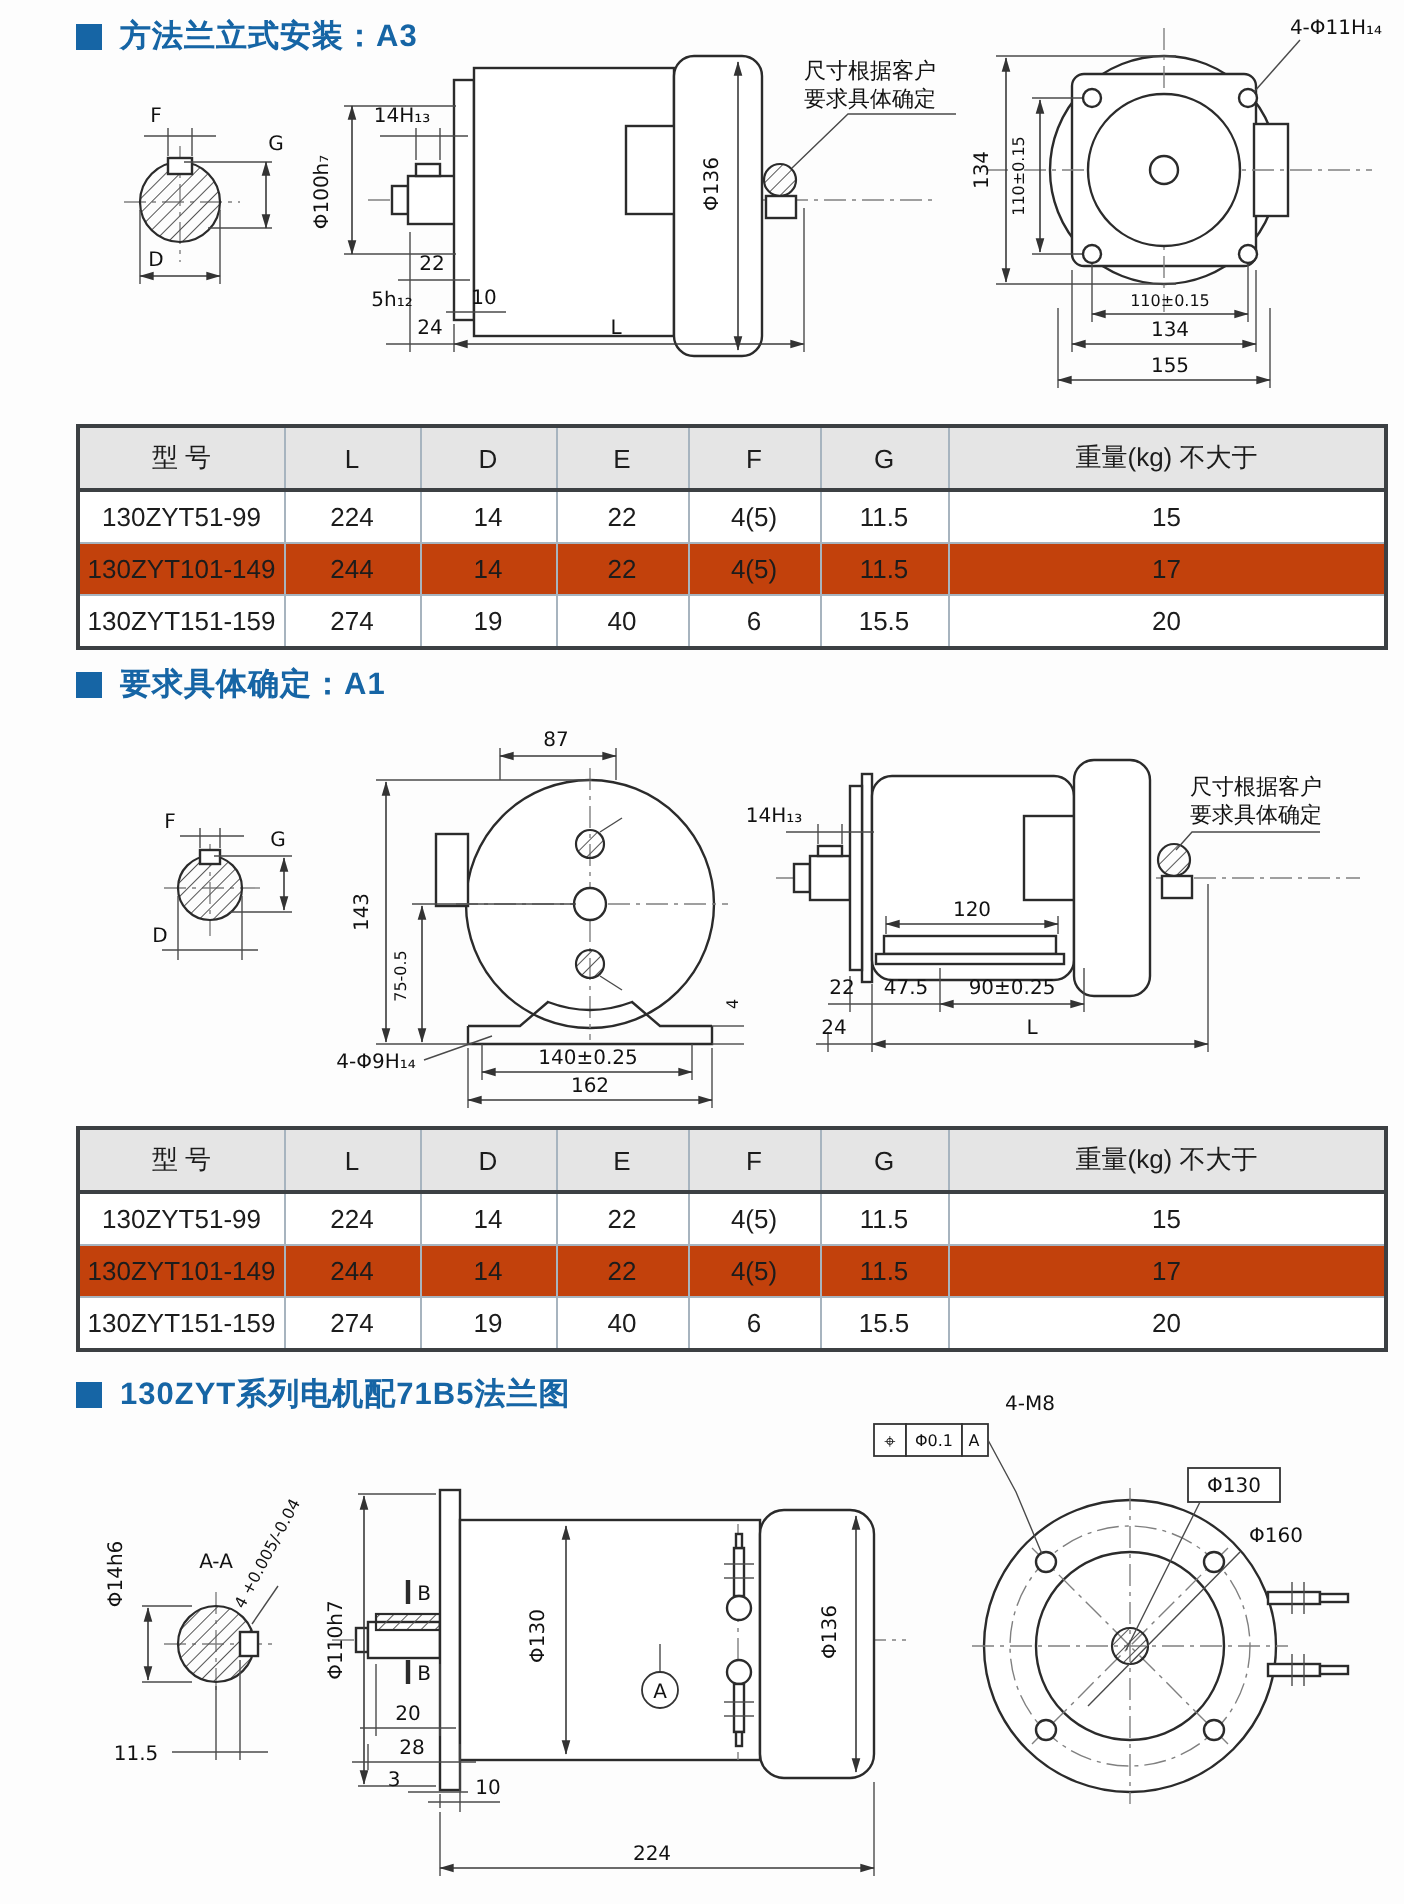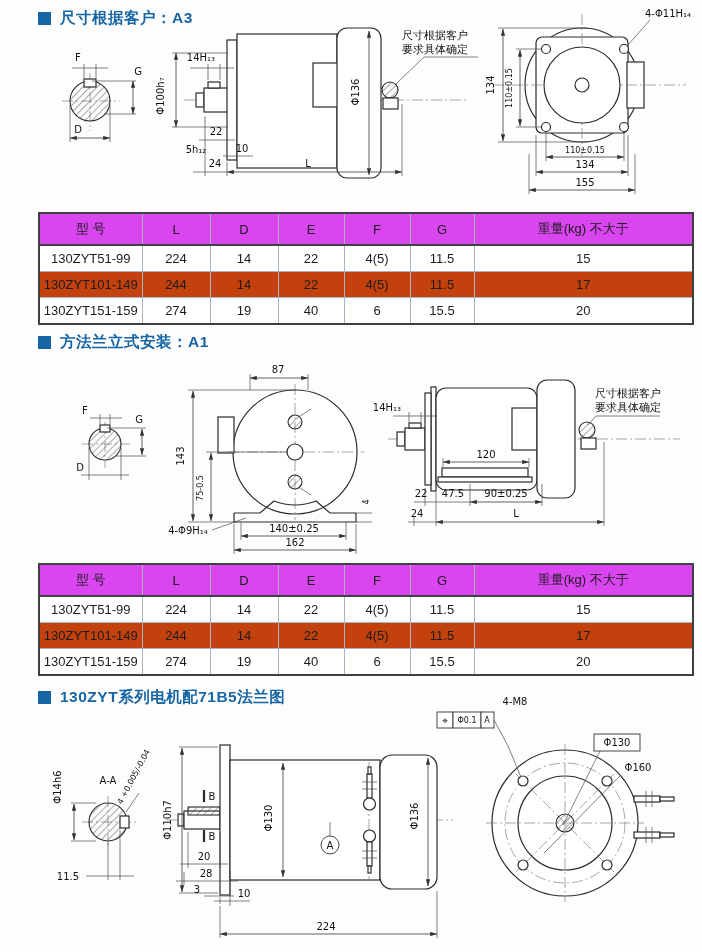--- a/index.html
+++ b/index.html
@@ -6,21 +6,21 @@
   .page{position:relative;width:702px;height:952px;margin:0 auto;background:#fdfdfd;
         font-family:"Liberation Sans","DejaVu Sans",sans-serif;overflow:hidden;}
   .abs{position:absolute;}
   .sec-hdr{position:absolute;left:38px;display:flex;align-items:center;gap:9px;
            color:#1665a5;font-weight:bold;font-size:15.5px;letter-spacing:.5px;}
   .sq{width:13px;height:13px;background:#1665a5;display:inline-block;flex:0 0 auto;}
   table.dim{position:absolute;border-collapse:collapse;width:654px;table-layout:fixed;
             background:#ffffff;font:13px "Liberation Sans","DejaVu Sans",sans-serif;color:#1c1c1c;
             border:2px solid #3c4043;}
   table.dim th,table.dim td{border:1px solid #a7b4bf;text-align:center;padding:0;height:25px;font-weight:normal;}
-  table.dim thead tr{height:32px;background:#d946ef;}
+  table.dim thead tr{height:32px;background:#e5e5e5;}
   table.dim thead th{border-bottom:2px solid #3c4043;}
   table.dim tbody tr.alt{background:#c2410c;}
   
   .ol{fill:none;stroke:#2b2b2b;stroke-width:1.2;}
   .ow{fill:#ffffff;stroke:#2b2b2b;stroke-width:1.2;}
   .ht{fill:url(#hh);stroke:#2b2b2b;stroke-width:1.1;}
   .tn{stroke:#4a4a4a;stroke-width:.7;fill:none;}
   .cl{stroke:#808080;stroke-width:.7;fill:none;stroke-dasharray:11 3 2 3;}
   .dm{stroke:#3a3a3a;stroke-width:.8;fill:none;marker-start:url(#ar);marker-end:url(#ar);}
   .fr{fill:#ffffff;stroke:#333333;stroke-width:.9;}
@@ -29,21 +29,21 @@
   text.s{font-size:8px;}
   text.n{font:11px "DejaVu Sans","Liberation Sans",sans-serif;fill:#111;text-anchor:middle;}
 </style>
 </head>
 <body>
 
 <div class="page">
 
   <div class="sec-hdr" style="top:8px">
     <span class="sq"></span>
-    <span>尺寸根据客户：A3</span>
+    <span>方法兰立式安装：A3</span>
   </div>
 
   <svg class="abs" style="left:38px;top:4px" width="660" height="204" viewBox="0 0 660 204">
     <defs>
       <marker id="ar" viewBox="0 0 10 6" markerWidth="9" markerHeight="6" refX="9.5" refY="3" orient="auto-start-reverse">
         <path d="M0,0L10,3L0,6Z" fill="#333"></path>
       </marker>
       <pattern id="hh" width="5" height="5" patternUnits="userSpaceOnUse" patternTransform="rotate(45)">
         <line x1="0" y1="0" x2="0" y2="5" stroke="#555" stroke-width="1"></line>
       </pattern>
@@ -192,21 +192,21 @@
           <td>40</td>
           <td>6</td>
           <td>15.5</td>
           <td>20</td>
         </tr>
       </tbody>
     </table>
 
   <div class="sec-hdr" style="top:332px">
     <span class="sq"></span>
-    <span>方法兰立式安装：A1</span>
+    <span>要求具体确定：A1</span>
   </div>
 
   <svg class="abs" style="left:38px;top:330px" width="660" height="230" viewBox="0 0 660 230">
 
     <g>
       <line class="cl" x1="44" y1="114" x2="92" y2="114"></line>
       <line class="cl" x1="67" y1="92" x2="67" y2="138"></line>
       <circle class="ht" cx="67" cy="114" r="16"></circle>
       <rect class="ow" x="62" y="95" width="10" height="7"></rect>
       <line class="tn" x1="62" y1="94" x2="62" y2="84"></line>

